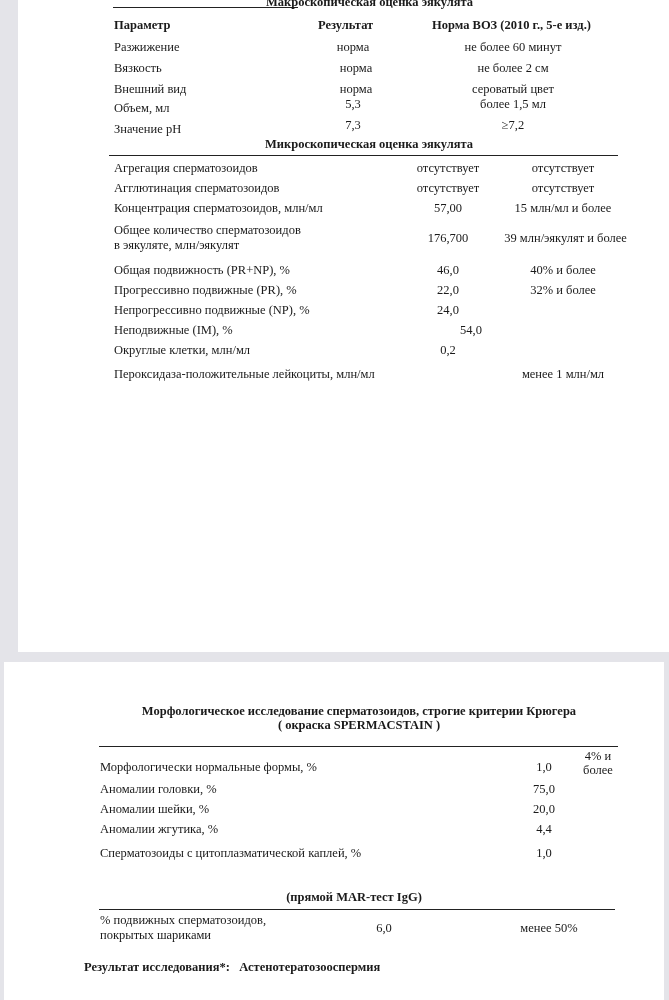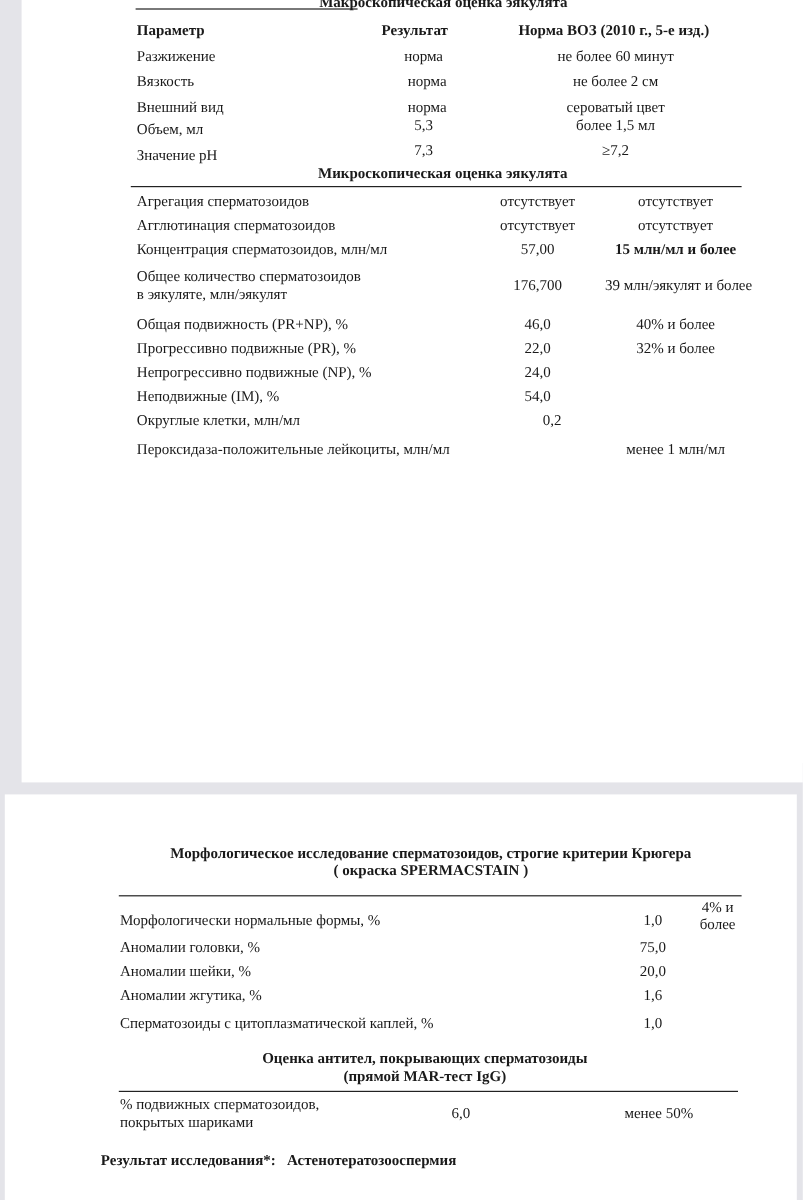--- a/index.html
+++ b/index.html
@@ -68,21 +68,21 @@
     <div class="abs t c" style="left:480px; width:130px; top:161px;">отсутствует</div>
   </div>
   <div>
     <div class="abs t" style="left:96px; top:181px;">Агглютинация сперматозоидов</div>
     <div class="abs t c" style="left:385px; width:90px; top:181px;">отсутствует</div>
     <div class="abs t c" style="left:480px; width:130px; top:181px;">отсутствует</div>
   </div>
   <div>
     <div class="abs t" style="left:96px; top:201px;">Концентрация сперматозоидов, млн/мл</div>
     <div class="abs t c" style="left:385px; width:90px; top:201px;">57,00</div>
-    <div class="abs t c" style="left:480px; width:130px; top:201px;font-weight:bold;">15 млн/мл и более</div>
+    <div class="abs t c" style="left:480px; width:130px; top:201px;">15 млн/мл и более</div>
   </div>
   <div>
     <div class="abs t" style="left:96px; top:223px;">Общее количество сперматозоидов</div>
     <div class="abs t" style="left:96px; top:238px;">в эякуляте, млн/эякулят</div>
     <div class="abs t c" style="left:385px; width:90px; top:231px;">176,700</div>
     <div class="abs t c" style="left:475px; width:145px; top:231px;">39 млн/эякулят и более</div>
   </div>
   <div>
     <div class="abs t" style="left:96px; top:263px;">Общая подвижность (PR+NP), %</div>
     <div class="abs t c" style="left:385px; width:90px; top:263px;">46,0</div>
@@ -92,25 +92,25 @@
     <div class="abs t" style="left:96px; top:283px;">Прогрессивно подвижные (PR), %</div>
     <div class="abs t c" style="left:385px; width:90px; top:283px;">22,0</div>
     <div class="abs t c" style="left:480px; width:130px; top:283px;">32% и более</div>
   </div>
   <div>
     <div class="abs t" style="left:96px; top:303px;">Непрогрессивно подвижные (NP), %</div>
     <div class="abs t c" style="left:385px; width:90px; top:303px;">24,0</div>
   </div>
   <div>
     <div class="abs t" style="left:96px; top:323px;">Неподвижные (IM), %</div>
-    <div class="abs t c" style="left:385px; width:90px; top:323px;">54,0</div>
+    <div class="abs t c" style="left:408px; width:90px; top:323px;">54,0</div>
   </div>
   <div>
     <div class="abs t" style="left:96px; top:343px;">Округлые клетки, млн/мл</div>
-    <div class="abs t c" style="left:397px; width:90px; top:343px;">0,2</div>
+    <div class="abs t c" style="left:385px; width:90px; top:343px;">0,2</div>
   </div>
   <div>
     <div class="abs t" style="left:96px; top:367px;">Пероксидаза-положительные лейкоциты, млн/мл</div>
     <div class="abs t c" style="left:480px; width:130px; top:367px;">менее 1 млн/мл</div>
   </div>
 </div>
 
 <div class="page" id="page2">
 
   <div class="abs b t c" style="left:0; width:710px; top:42px;">Морфологическое исследование сперматозоидов, строгие критерии Крюгера</div>
@@ -126,28 +126,27 @@
   <div>
     <div class="abs t" style="left:96px; top:120px;">Аномалии головки, %</div>
     <div class="abs t c" style="left:520px; width:40px; top:120px;">75,0</div>
   </div>
   <div>
     <div class="abs t" style="left:96px; top:140px;">Аномалии шейки, %</div>
     <div class="abs t c" style="left:520px; width:40px; top:140px;">20,0</div>
   </div>
   <div>
     <div class="abs t" style="left:96px; top:160px;">Аномалии жгутика, %</div>
-    <div class="abs t c" style="left:520px; width:40px; top:160px;">1,6</div>
+    <div class="abs t c" style="left:520px; width:40px; top:160px;">4,4</div>
   </div>
   <div>
     <div class="abs t" style="left:96px; top:184px;">Сперматозоиды с цитоплазматической каплей, %</div>
     <div class="abs t c" style="left:520px; width:40px; top:184px;">1,0</div>
   </div>
 
-  <div class="abs b t c" style="left:90px; width:520px; top:213px;">Оценка антител, покрывающих сперматозоиды</div>
   <div class="abs b t c" style="left:90px; width:520px; top:228px;">(прямой MAR-тест IgG)</div>
   <div class="hr" style="left:95px; top:247px; width:516px;"></div>
 
   <div>
     <div class="abs t" style="left:96px; top:251px;">% подвижных сперматозоидов,</div>
     <div class="abs t" style="left:96px; top:266px;">покрытых шариками</div>
     <div class="abs t c" style="left:350px; width:60px; top:259px;">6,0</div>
     <div class="abs t c" style="left:500px; width:90px; top:259px;">менее 50%</div>
   </div>
 

